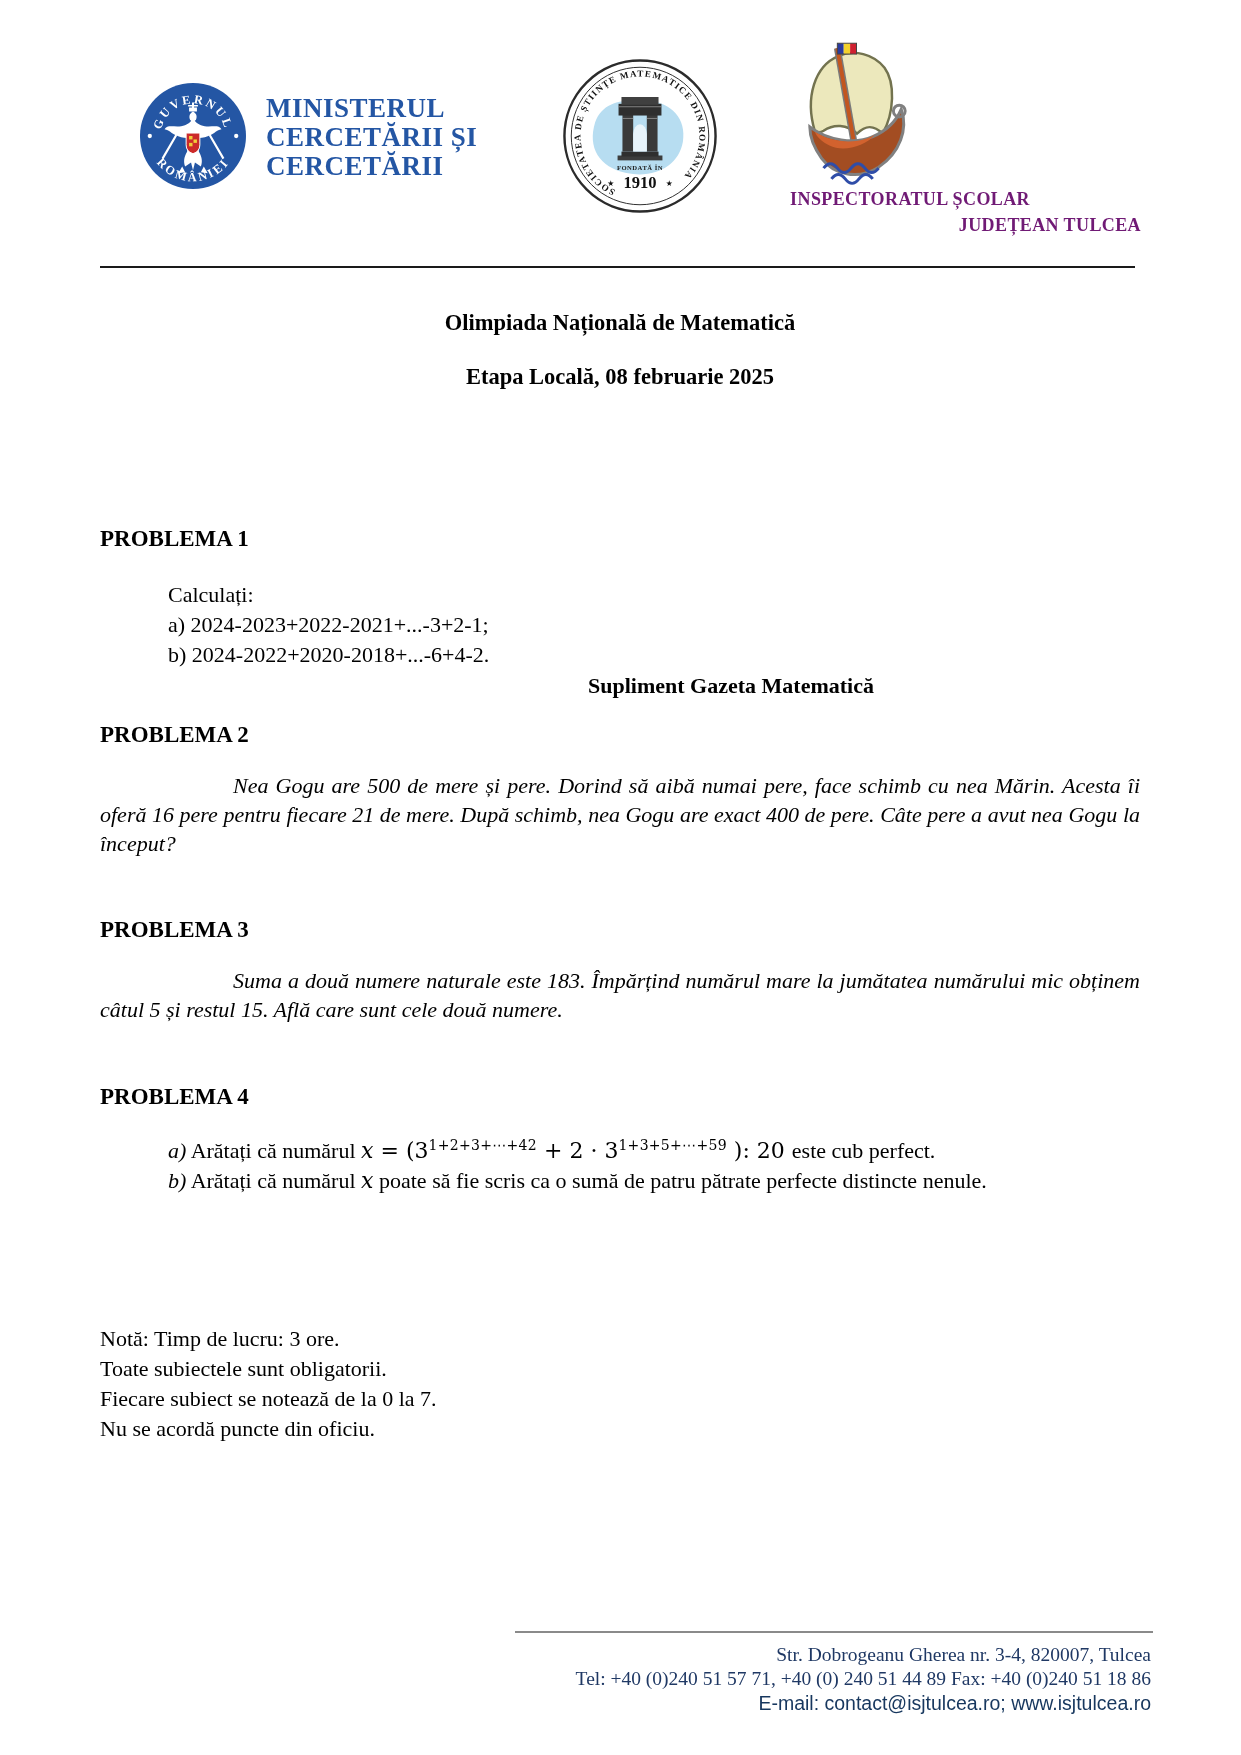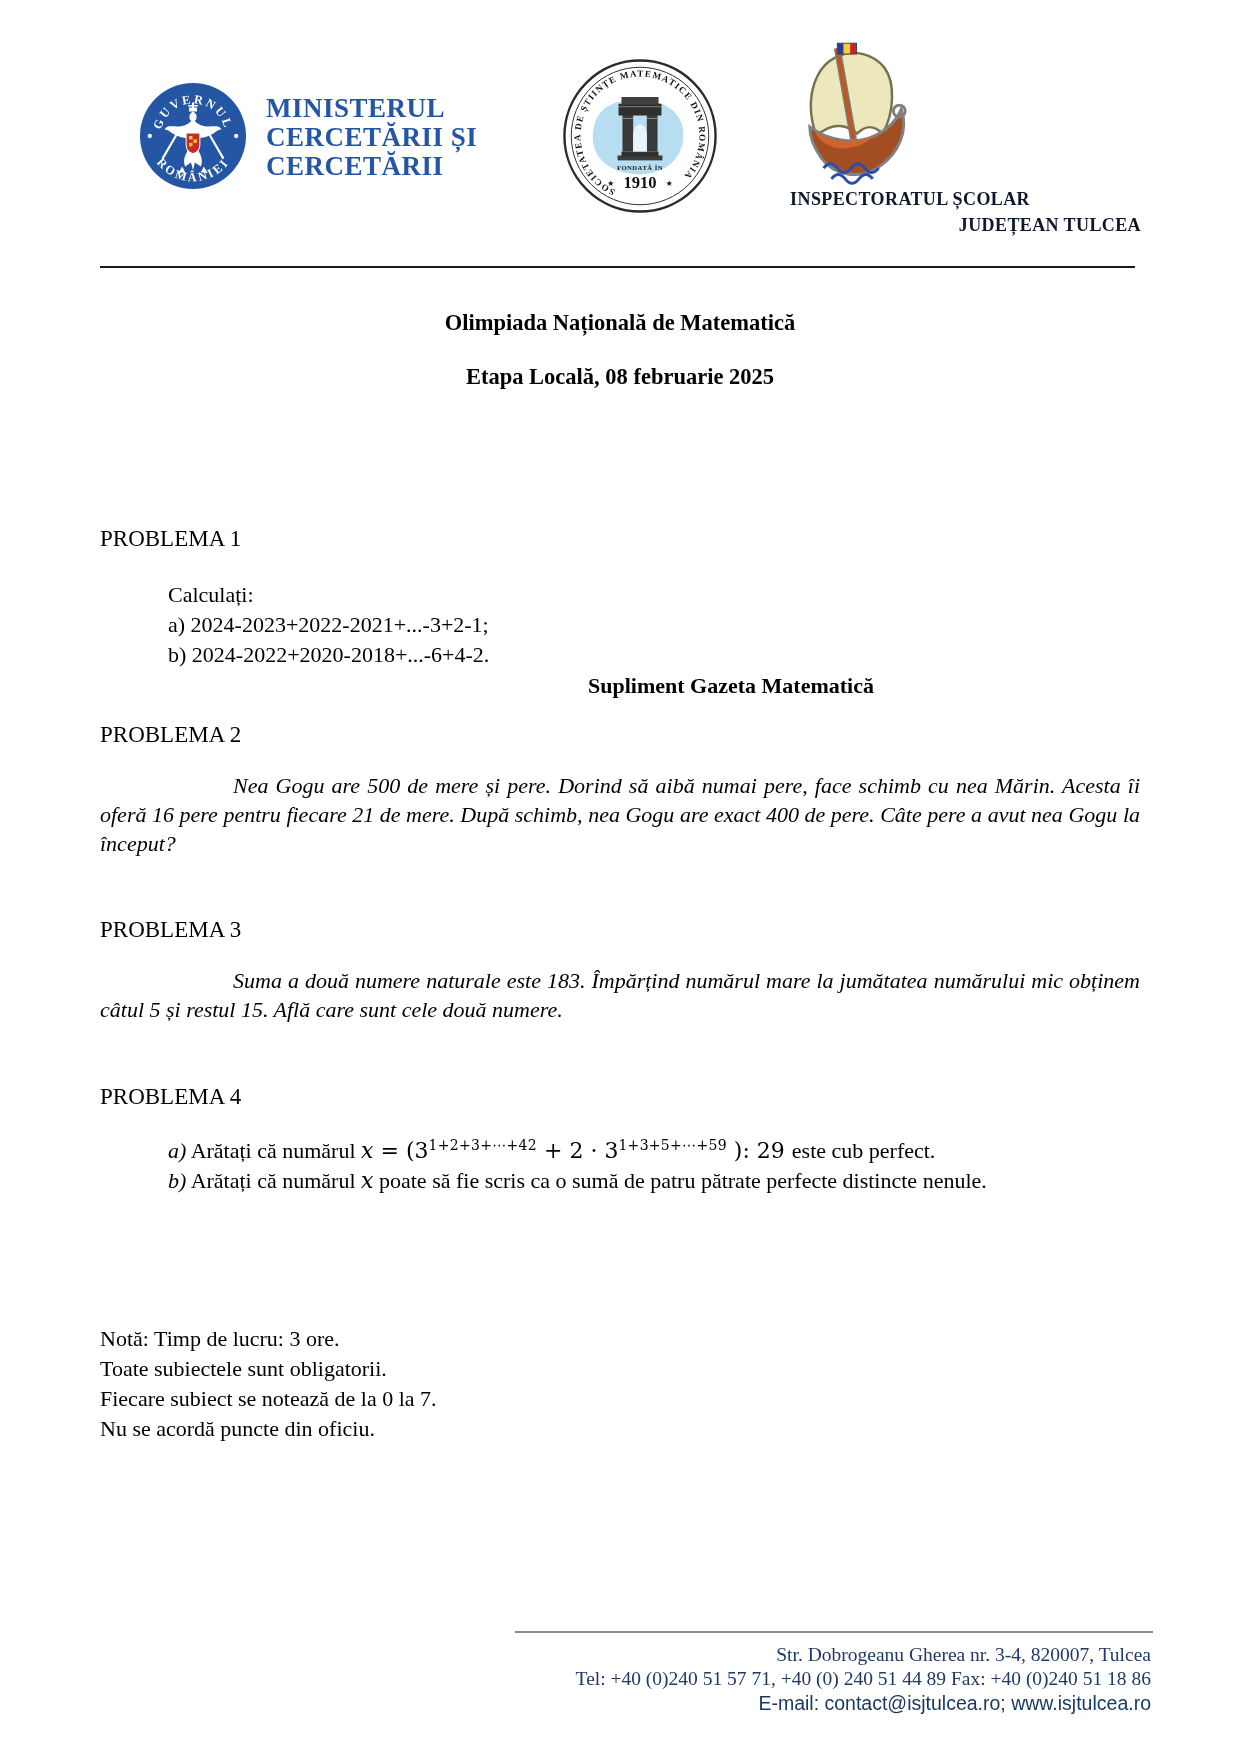--- a/index.html
+++ b/index.html
@@ -3,26 +3,26 @@
 <meta charset="utf-8">
 <style>
   html,body{margin:0;padding:0;background:#e8e8e8;}
   .page{
     position:relative;width:1241px;height:1755px;margin:0 auto;background:#ffffff;
     font-family:"Liberation Serif",serif;color:#000;overflow:hidden;
   }
   .abs{position:absolute;}
   
   .ministry-text{left:266px;top:94px;color:#2456a4;font-weight:600;font-size:27px;line-height:29px;letter-spacing:.5px;}
-  .insp-line{color:#0f172a;font-weight:bold;font-size:18px;letter-spacing:.4px;white-space:nowrap;}
+  .insp-line{color:#701a75;font-weight:bold;font-size:18px;letter-spacing:.4px;white-space:nowrap;}
   .top-rule{left:100px;top:266px;width:1035px;border-top:2px solid #1a1a1a;height:0;}
   
   .center-title{left:100px;width:1040px;text-align:center;font-weight:bold;font-size:22.5px;white-space:nowrap;}
   
-  .prob-heading{left:100px;font-weight:normal;font-size:23px;white-space:nowrap;}
+  .prob-heading{left:100px;font-weight:bold;font-size:23px;white-space:nowrap;}
   .item-line{left:168px;font-size:22px;white-space:nowrap;}
   .para{left:100px;width:1040px;font-size:22px;line-height:29px;text-align:justify;text-indent:133px;font-style:italic;}
   .source-line{left:588px;font-weight:bold;font-size:22px;white-space:nowrap;}
   .math{font-family:"DejaVu Serif",serif;font-size:22px;}
   .math sup{font-size:14px;vertical-align:super;letter-spacing:.3px;}
   .mvar{font-family:"DejaVu Serif",serif;font-style:italic;}
   .it{font-style:italic;}
   
   .notes{left:100px;top:1324px;font-size:22px;line-height:30px;}
   .notes b{font-weight:normal;}
@@ -137,21 +137,21 @@
   <div class="abs prob-heading" style="top:1084px">PROBLEMA 4</div>
 
   <div class="abs item-line" style="top:1137px">
     <span class="it">a)</span>
     <span>Arătați că numărul</span>
     <span class="math">
       <span class="mvar">x</span>
       <span>=</span>
       <span>(3</span><sup>1+2+3+⋯+42</sup>
       <span>+ 2 · 3</span><sup>1+3+5+⋯+59</sup>
-      <span>): 29</span>
+      <span>): 20</span>
     </span>
     <span>este cub perfect.</span>
   </div>
 
   <div class="abs item-line" style="top:1168px">
     <span class="it">b)</span>
     <span>Arătați că numărul</span>
     <span class="mvar">x</span>
     <span>poate să fie scris ca o sumă de patru pătrate perfecte distincte nenule.</span>
   </div>

